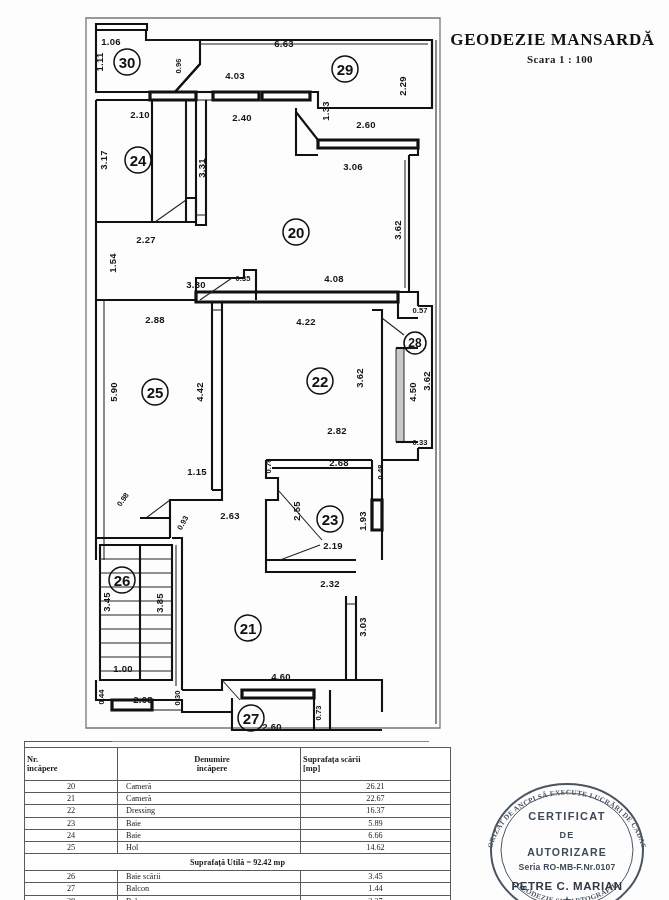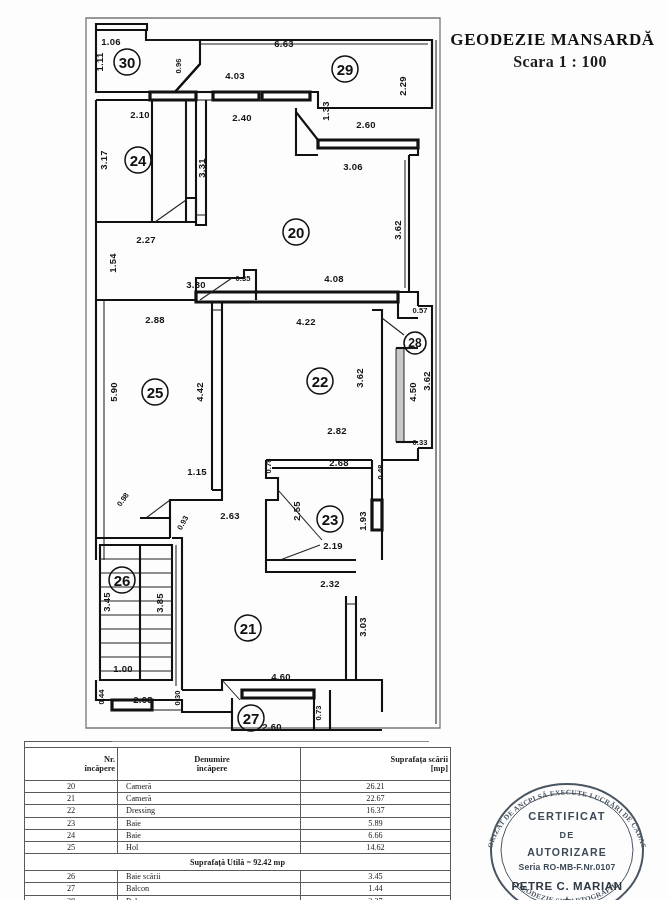--- a/index.html
+++ b/index.html
@@ -33,21 +33,21 @@
     font-family: "Liberation Serif", serif;
     font-weight: bold;
     font-size: 17px;
     letter-spacing: 0.6px;
     color: #111;
     white-space: nowrap;
   }
   .title-sub {
     font-family: "Liberation Serif", serif;
     font-weight: bold;
-    font-size: 16px;
+    font-size: 11px;
     letter-spacing: 0.4px;
     margin-top: 3px;
     color: #1b1b1b;
     padding-left: 15px;
   }
 
   
   #plan-wrap {
     position: absolute;
     left: 0;
@@ -107,21 +107,21 @@
   }
   #legend-table td, #legend-table th {
     border: 1px solid #5a5a5a;
     font-family: "Liberation Serif", serif;
     font-size: 8.2px;
     color: #1c1c1c;
     padding: 1px 3px;
     line-height: 1.12;
   }
   #legend-table thead th {
-    text-align: right;
+    text-align: left;
     font-weight: bold;
     font-size: 8.4px;
     padding: 3px 2px;
     height: 26px;
     vertical-align: middle;
   }
   .col-nr   { width: 88px; text-align: center; }
   .col-den  { width: 172px; text-align: left; padding-left: 8px !important; }
   .col-sup  { width: 145px; text-align: center; }
   .row-h { height: 12px; }

